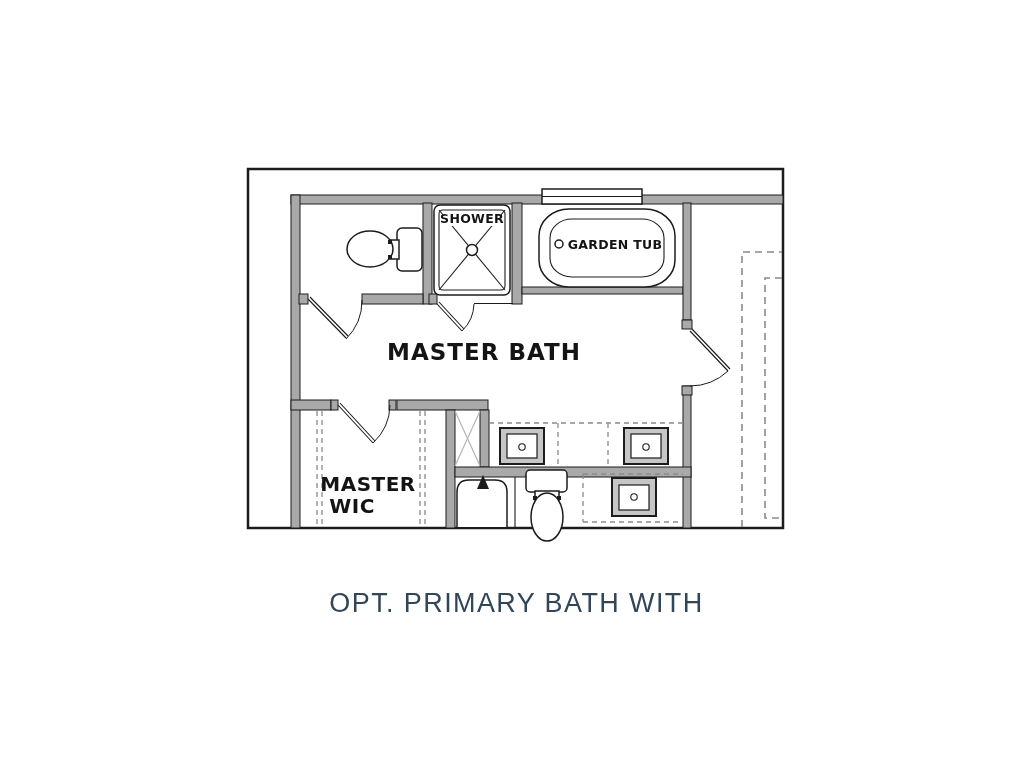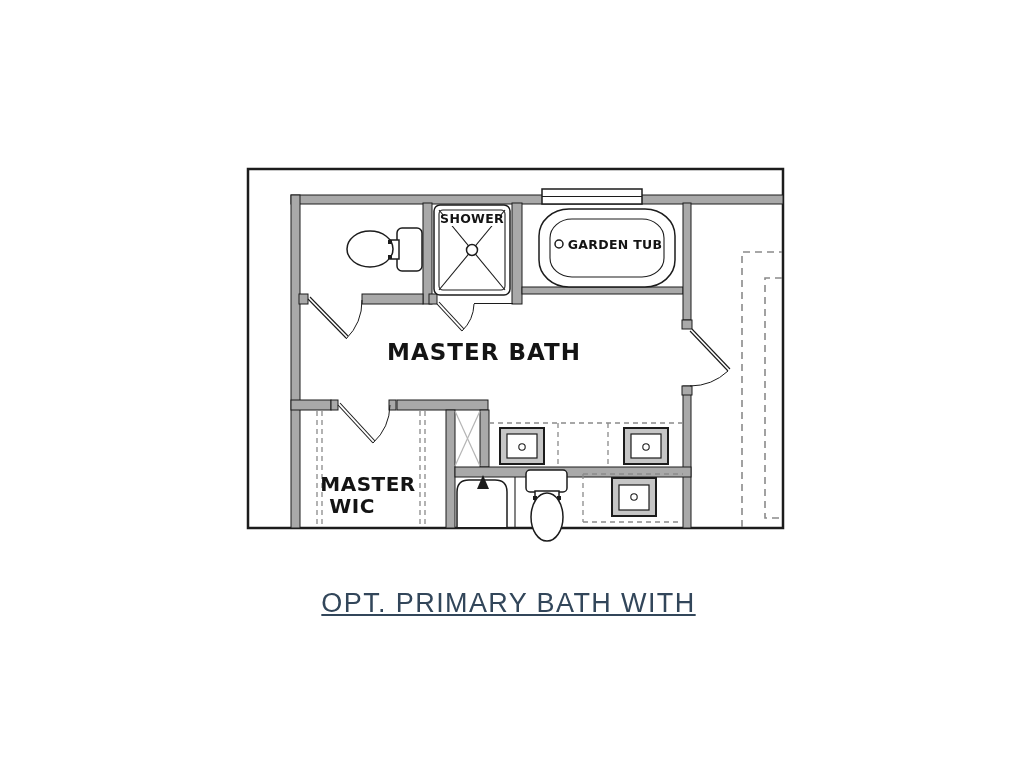--- a/index.html
+++ b/index.html
@@ -14,22 +14,22 @@
   .sink-inner{fill:#ffffff;stroke:var(--line,#1c1c1c);stroke-width:1.2;}
   .door{stroke:var(--line,#1c1c1c);stroke-width:1.1;fill:none;}
   .arc{stroke:var(--line,#1c1c1c);stroke-width:1;fill:none;}
   .dash{stroke:var(--dashed,#8a8a8a);stroke-width:1.6;fill:none;stroke-dasharray:7 5;}
   .dash-thin{stroke:var(--dashed,#8a8a8a);stroke-width:1.3;fill:none;stroke-dasharray:5 4;}
   .xline{stroke:#b5b5b5;stroke-width:1.2;}
   .plan-label{font-family:"DejaVu Sans",sans-serif;font-weight:bold;fill:#141414;text-anchor:middle;}
   .lbl-sm{font-size:12.5px;letter-spacing:0.3px;}
   .lbl-lg{font-size:23px;letter-spacing:1px;}
   .lbl-md{font-size:20px;letter-spacing:0.5px;}
-  .caption{position:absolute;left:240px;top:587px;width:537px;text-align:center;
-           color:var(--caption_text,#32465a);font-size:27px;line-height:33px;letter-spacing:1.4px;text-decoration:underline;}
+  .caption{position:absolute;left:248px;top:587px;width:537px;text-align:center;
+           color:var(--caption_text,#32465a);font-size:27px;line-height:33px;letter-spacing:1.4px;}
 </style>
 </head>
 <body>
 
 <div class="stage">
 
   <svg width="1024" height="768" viewBox="0 0 1024 768">
 
     <rect class="frame" x="248" y="169" width="535" height="359"></rect>
 

